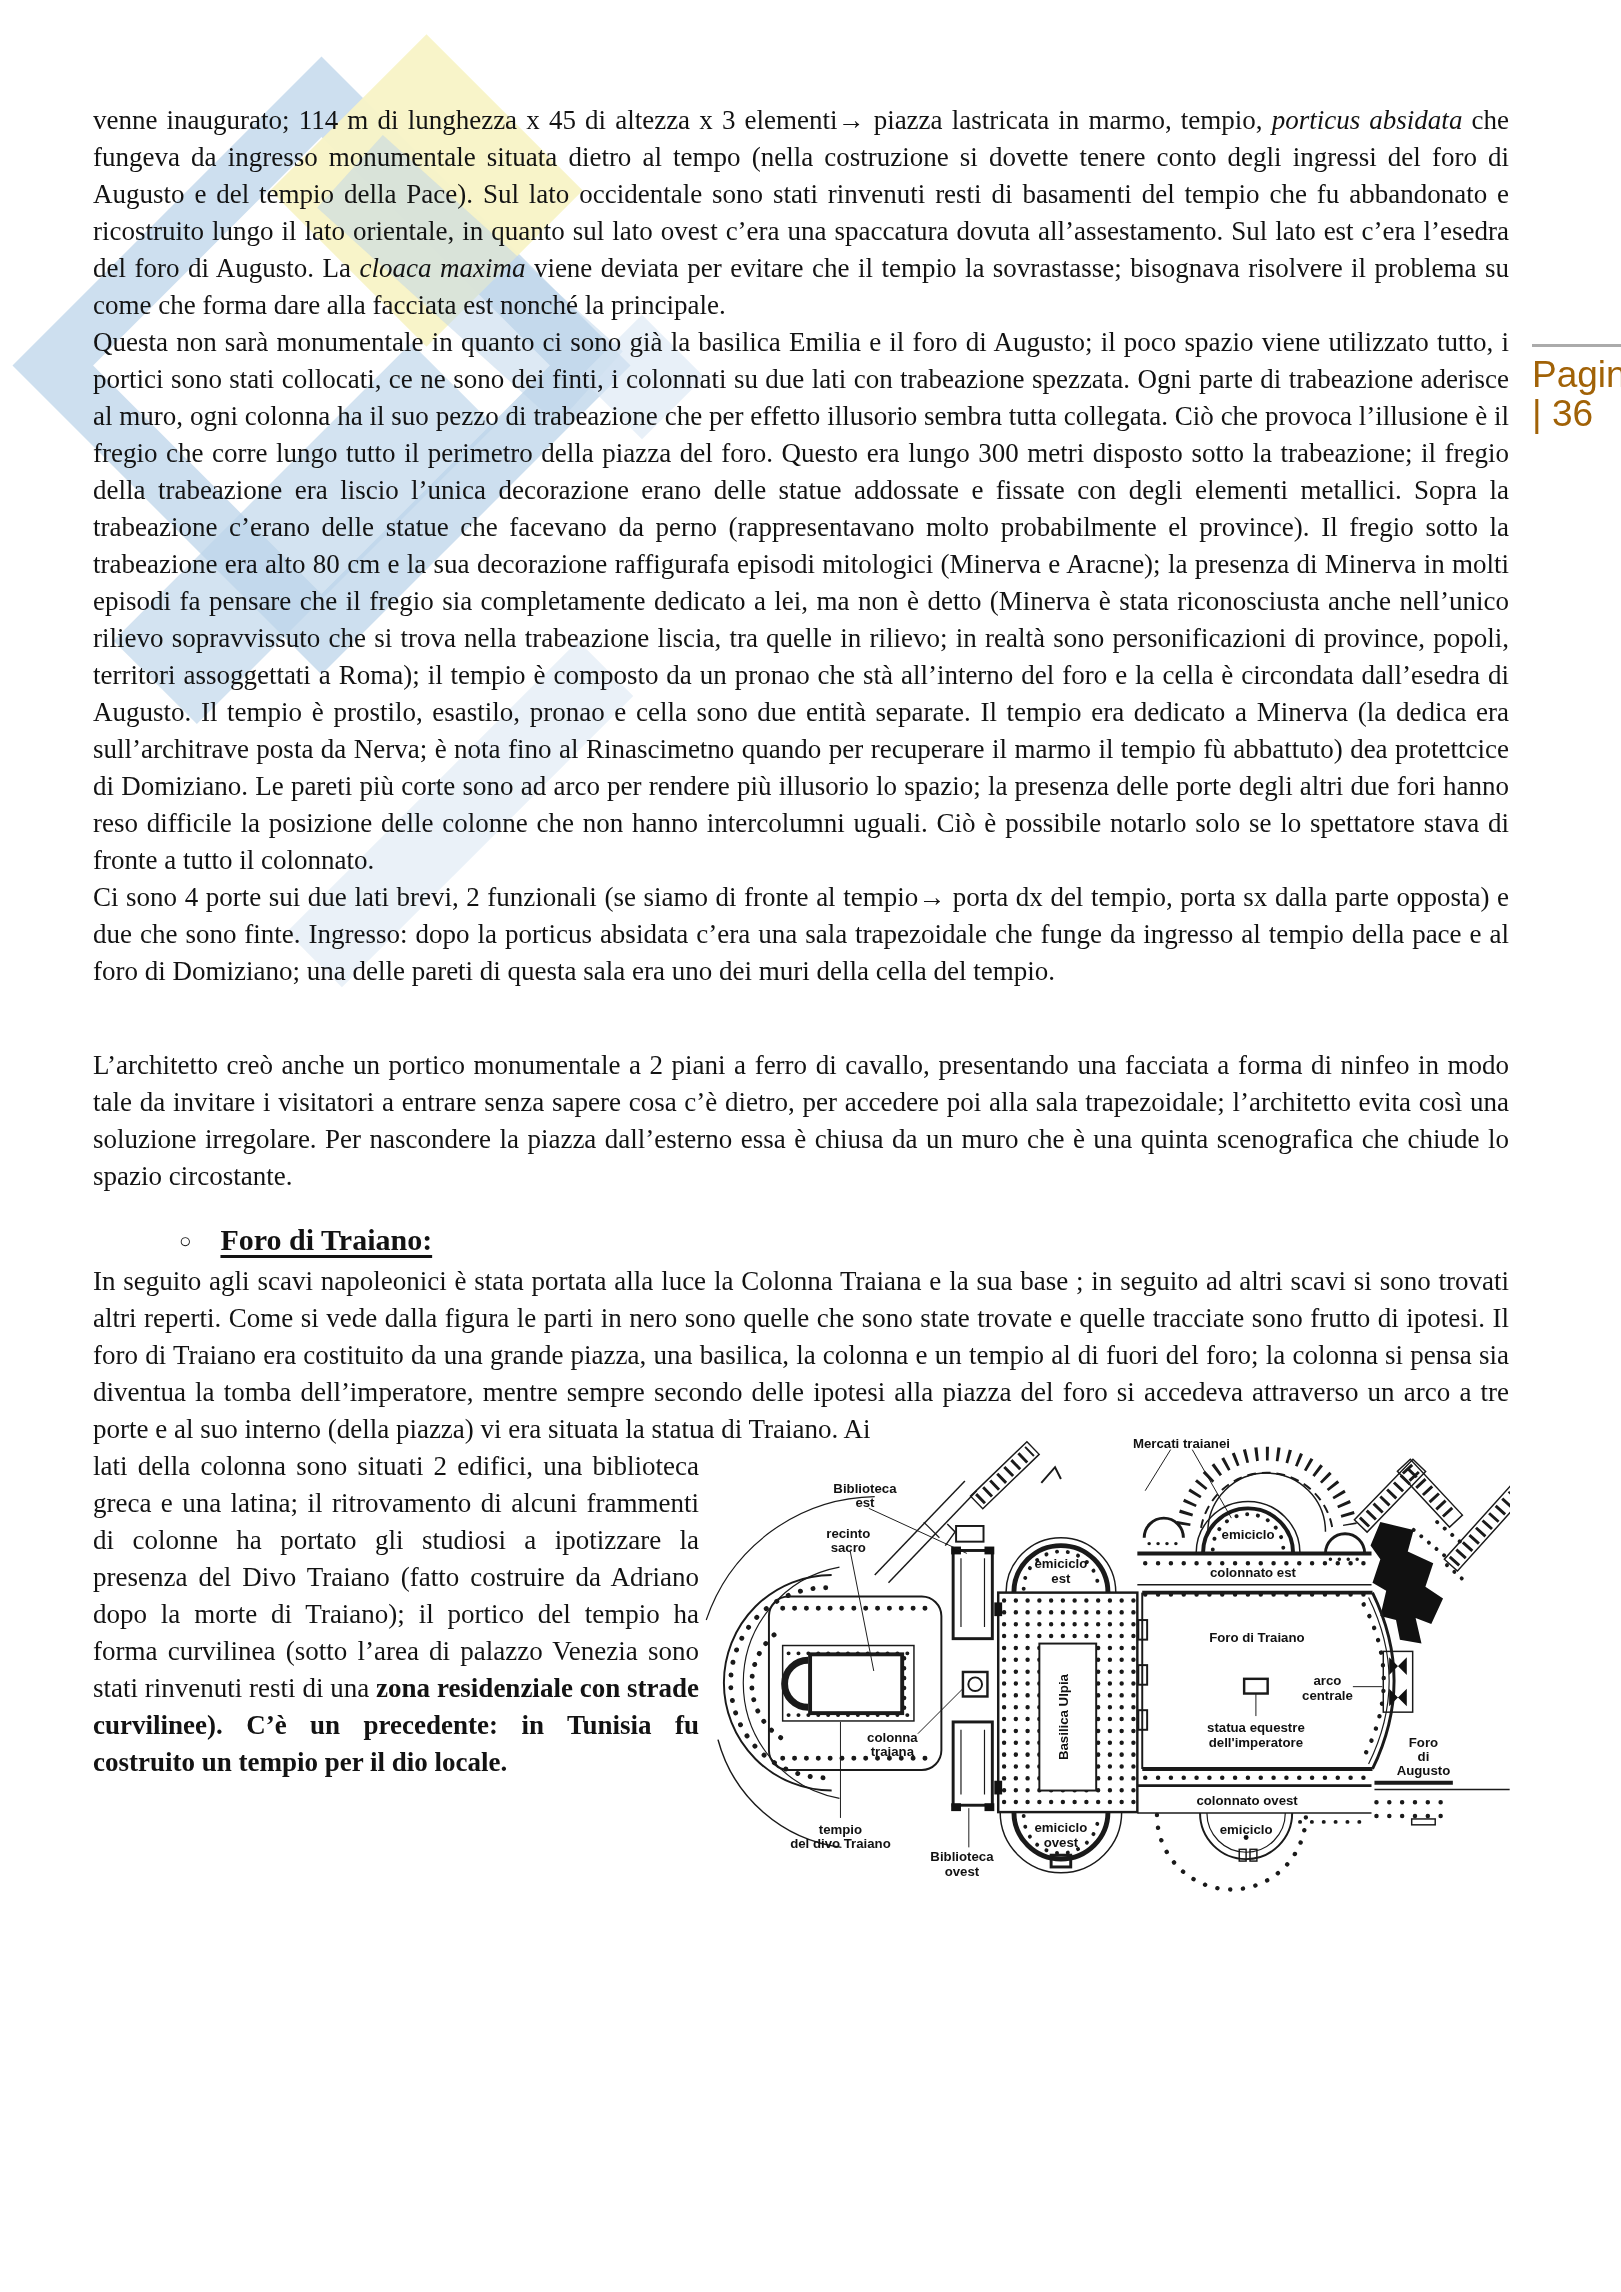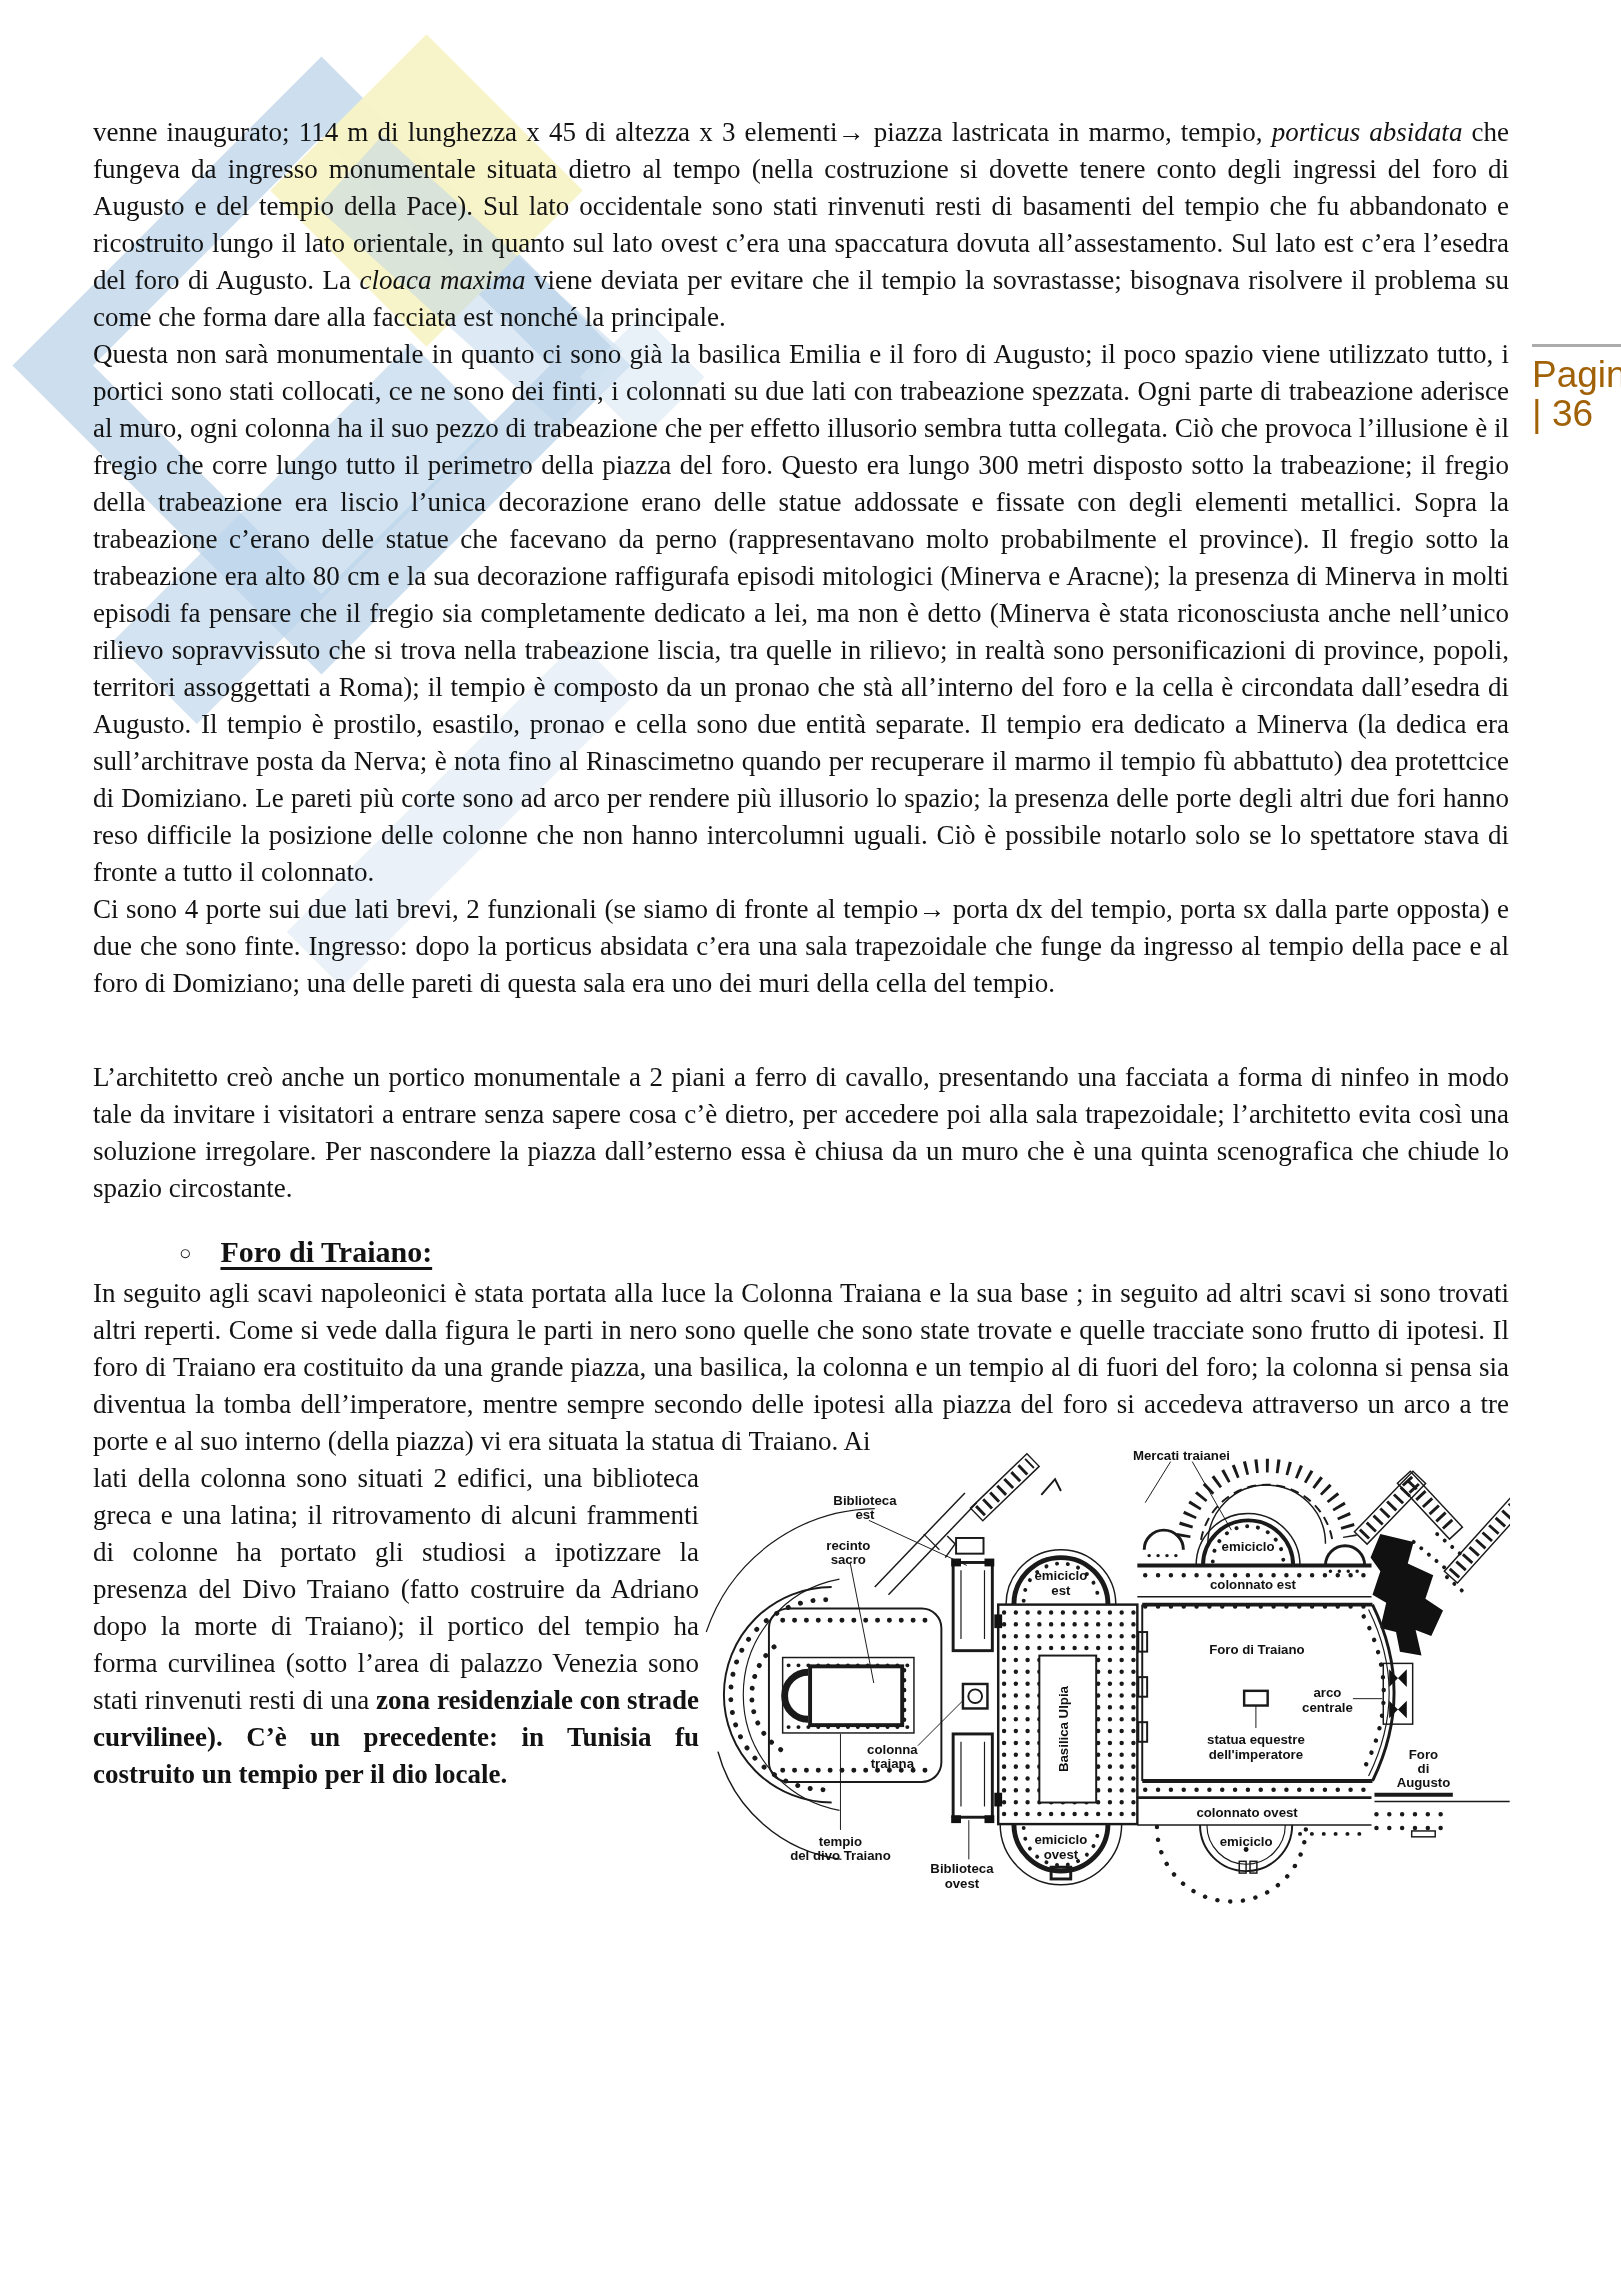--- a/index.html
+++ b/index.html
@@ -45,21 +45,21 @@
   }
   .wm-small{
     width:88px;height:88px;left:598px;top:333px;
     background:var(--watermark-blue-light);
     transform:rotate(45deg);
     opacity:.6;
   }
   
   .content{
     position:absolute;z-index:1;
-    left:93px;top:114px;width:1416px;
+    left:93px;top:102px;width:1416px;
   }
   .content p{
     margin:0;
     font-size:27px;line-height:37px;
     text-align:justify;
   }
   .it{font-style:italic;}
   .bd{font-weight:bold;}
   .gap-before-p4{margin-top:57px !important;}
   .heading{

